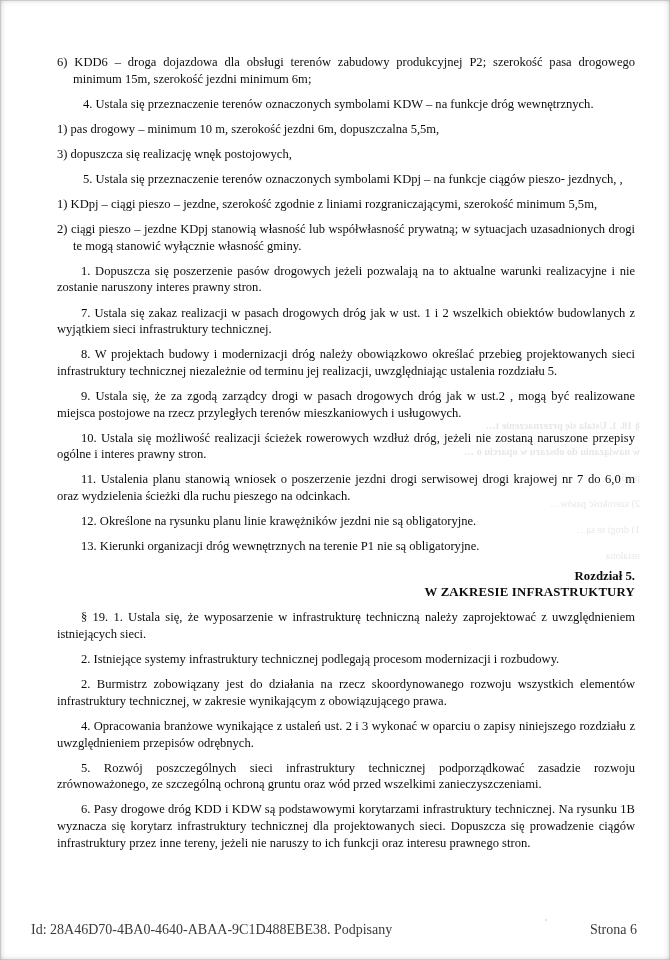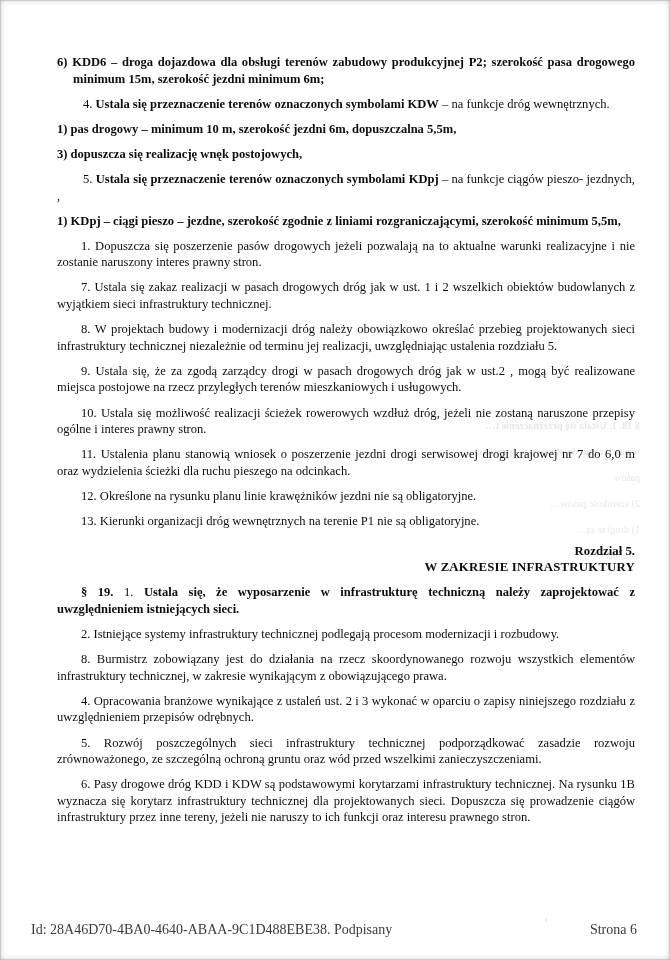--- a/index.html
+++ b/index.html
@@ -58,26 +58,25 @@
     margin: 0 0 8.5px 0;
     font-size: 12.55px;
     line-height: 16.6px;
     text-align: justify;
     text-justify: inter-word;
   }
   
   .item {
     padding-left: 16px;
     text-indent: -16px;
-    font-weight: bold;
   }
   
   .para { text-indent: 24px; }
   .para-sub { text-indent: 26px; }
-  b, .b { font-weight: bold; }
+  b, .b { font-weight: normal; }
 
   .heading-block {
     margin: 13px 0 9px 0;
     text-align: right;
   }
   .heading-block div {
     font-size: 12.8px;
     font-weight: bold;
     line-height: 16.4px;
   }
@@ -132,39 +131,40 @@
     <p class="item">6) KDD6 – droga dojazdowa dla obsługi terenów zabudowy produkcyjnej P2; szerokość pasa drogowego minimum 15m, szerokość jezdni minimum 6m;</p>
 
     <p class="para-sub"><span>4.</span> <b>Ustala się przeznaczenie terenów oznaczonych symbolami KDW</b><span> – na funkcje dróg wewnętrznych.</span></p>
 
     <p class="item">1) pas drogowy – minimum 10 m, szerokość jezdni 6m, dopuszczalna 5,5m,</p>
     <p class="item">3) dopuszcza się realizację wnęk postojowych,</p>
 
     <p class="para-sub"><span>5.</span> <b>Ustala się przeznaczenie terenów oznaczonych symbolami KDpj</b><span> – na funkcje ciągów pieszo- jezdnych, ,</span></p>
 
     <p class="item">1) KDpj – ciągi pieszo – jezdne, szerokość zgodnie z liniami rozgraniczającymi, szerokość minimum 5,5m,</p>
+    <p class="item">2) ciągi pieszo – jezdne KDpj stanowią własność lub współwłasność prywatną; w sytuacjach uzasadnionych drogi te mogą stanowić wyłącznie własność gminy.</p>
 
     <p class="para">1. Dopuszcza się poszerzenie pasów drogowych jeżeli pozwalają na to aktualne warunki realizacyjne i nie zostanie naruszony interes prawny stron.</p>
     <p class="para">7. Ustala się zakaz realizacji w pasach drogowych dróg jak w ust. 1 i 2 wszelkich obiektów budowlanych z wyjątkiem sieci infrastruktury technicznej.</p>
     <p class="para">8. W projektach budowy i modernizacji dróg należy obowiązkowo określać przebieg projektowanych sieci infrastruktury technicznej niezależnie od terminu jej realizacji, uwzględniając ustalenia rozdziału 5.</p>
     <p class="para">9. Ustala się, że za zgodą zarządcy drogi w pasach drogowych dróg jak w ust.2 , mogą być realizowane miejsca postojowe na rzecz przyległych terenów mieszkaniowych i usługowych.</p>
     <p class="para">10. Ustala się możliwość realizacji ścieżek rowerowych wzdłuż dróg, jeżeli nie zostaną naruszone przepisy ogólne i interes prawny stron.</p>
     <p class="para">11. Ustalenia planu stanowią wniosek o poszerzenie jezdni drogi serwisowej drogi krajowej nr 7 do 6,0 m oraz wydzielenia ścieżki dla ruchu pieszego na odcinkach.</p>
     <p class="para">12. Określone na rysunku planu linie krawężników jezdni nie są obligatoryjne.</p>
     <p class="para">13. Kierunki organizacji dróg wewnętrznych na terenie P1 nie są obligatoryjne.</p>
 
     <div class="heading-block">
       <div>Rozdział 5.</div>
       <div class="heading-2">W ZAKRESIE INFRASTRUKTURY</div>
     </div>
 
     <p class="para"><b><span>§ 19.</span></b><span> 1. </span><b>Ustala się, że wyposarzenie w infrastrukturę techniczną należy zaprojektować z uwzględnieniem istniejących sieci.</b></p>
 
     <p class="para">2. Istniejące systemy infrastruktury technicznej podlegają procesom modernizacji i rozbudowy.</p>
-    <p class="para">8. Burmistrz zobowiązany jest do działania na rzecz skoordynowanego rozwoju wszystkich elementów infrastruktury technicznej, w zakresie wynikającym z obowiązującego prawa.</p>
+    <p class="para">2. Burmistrz zobowiązany jest do działania na rzecz skoordynowanego rozwoju wszystkich elementów infrastruktury technicznej, w zakresie wynikającym z obowiązującego prawa.</p>
     <p class="para">4. Opracowania branżowe wynikające z ustaleń ust. 2 i 3 wykonać w oparciu o zapisy niniejszego rozdziału z uwzględnieniem przepisów odrębnych.</p>
     <p class="para">5. Rozwój poszczególnych sieci infrastruktury technicznej podporządkować zasadzie rozwoju zrównoważonego, ze szczególną ochroną gruntu oraz wód przed wszelkimi zanieczyszczeniami.</p>
     <p class="para">6. Pasy drogowe dróg KDD i KDW są podstawowymi korytarzami infrastruktury technicznej. Na rysunku 1B wyznacza się korytarz infrastruktury technicznej dla projektowanych sieci. Dopuszcza się prowadzenie ciągów infrastruktury przez inne tereny, jeżeli nie naruszy to ich funkcji oraz interesu prawnego stron.</p>
 
     <p class="para"></p>
 
   </div>
 
   <div class="footer">
     <span class="id">Id: 28A46D70-4BA0-4640-ABAA-9C1D488EBE38. Podpisany</span>

